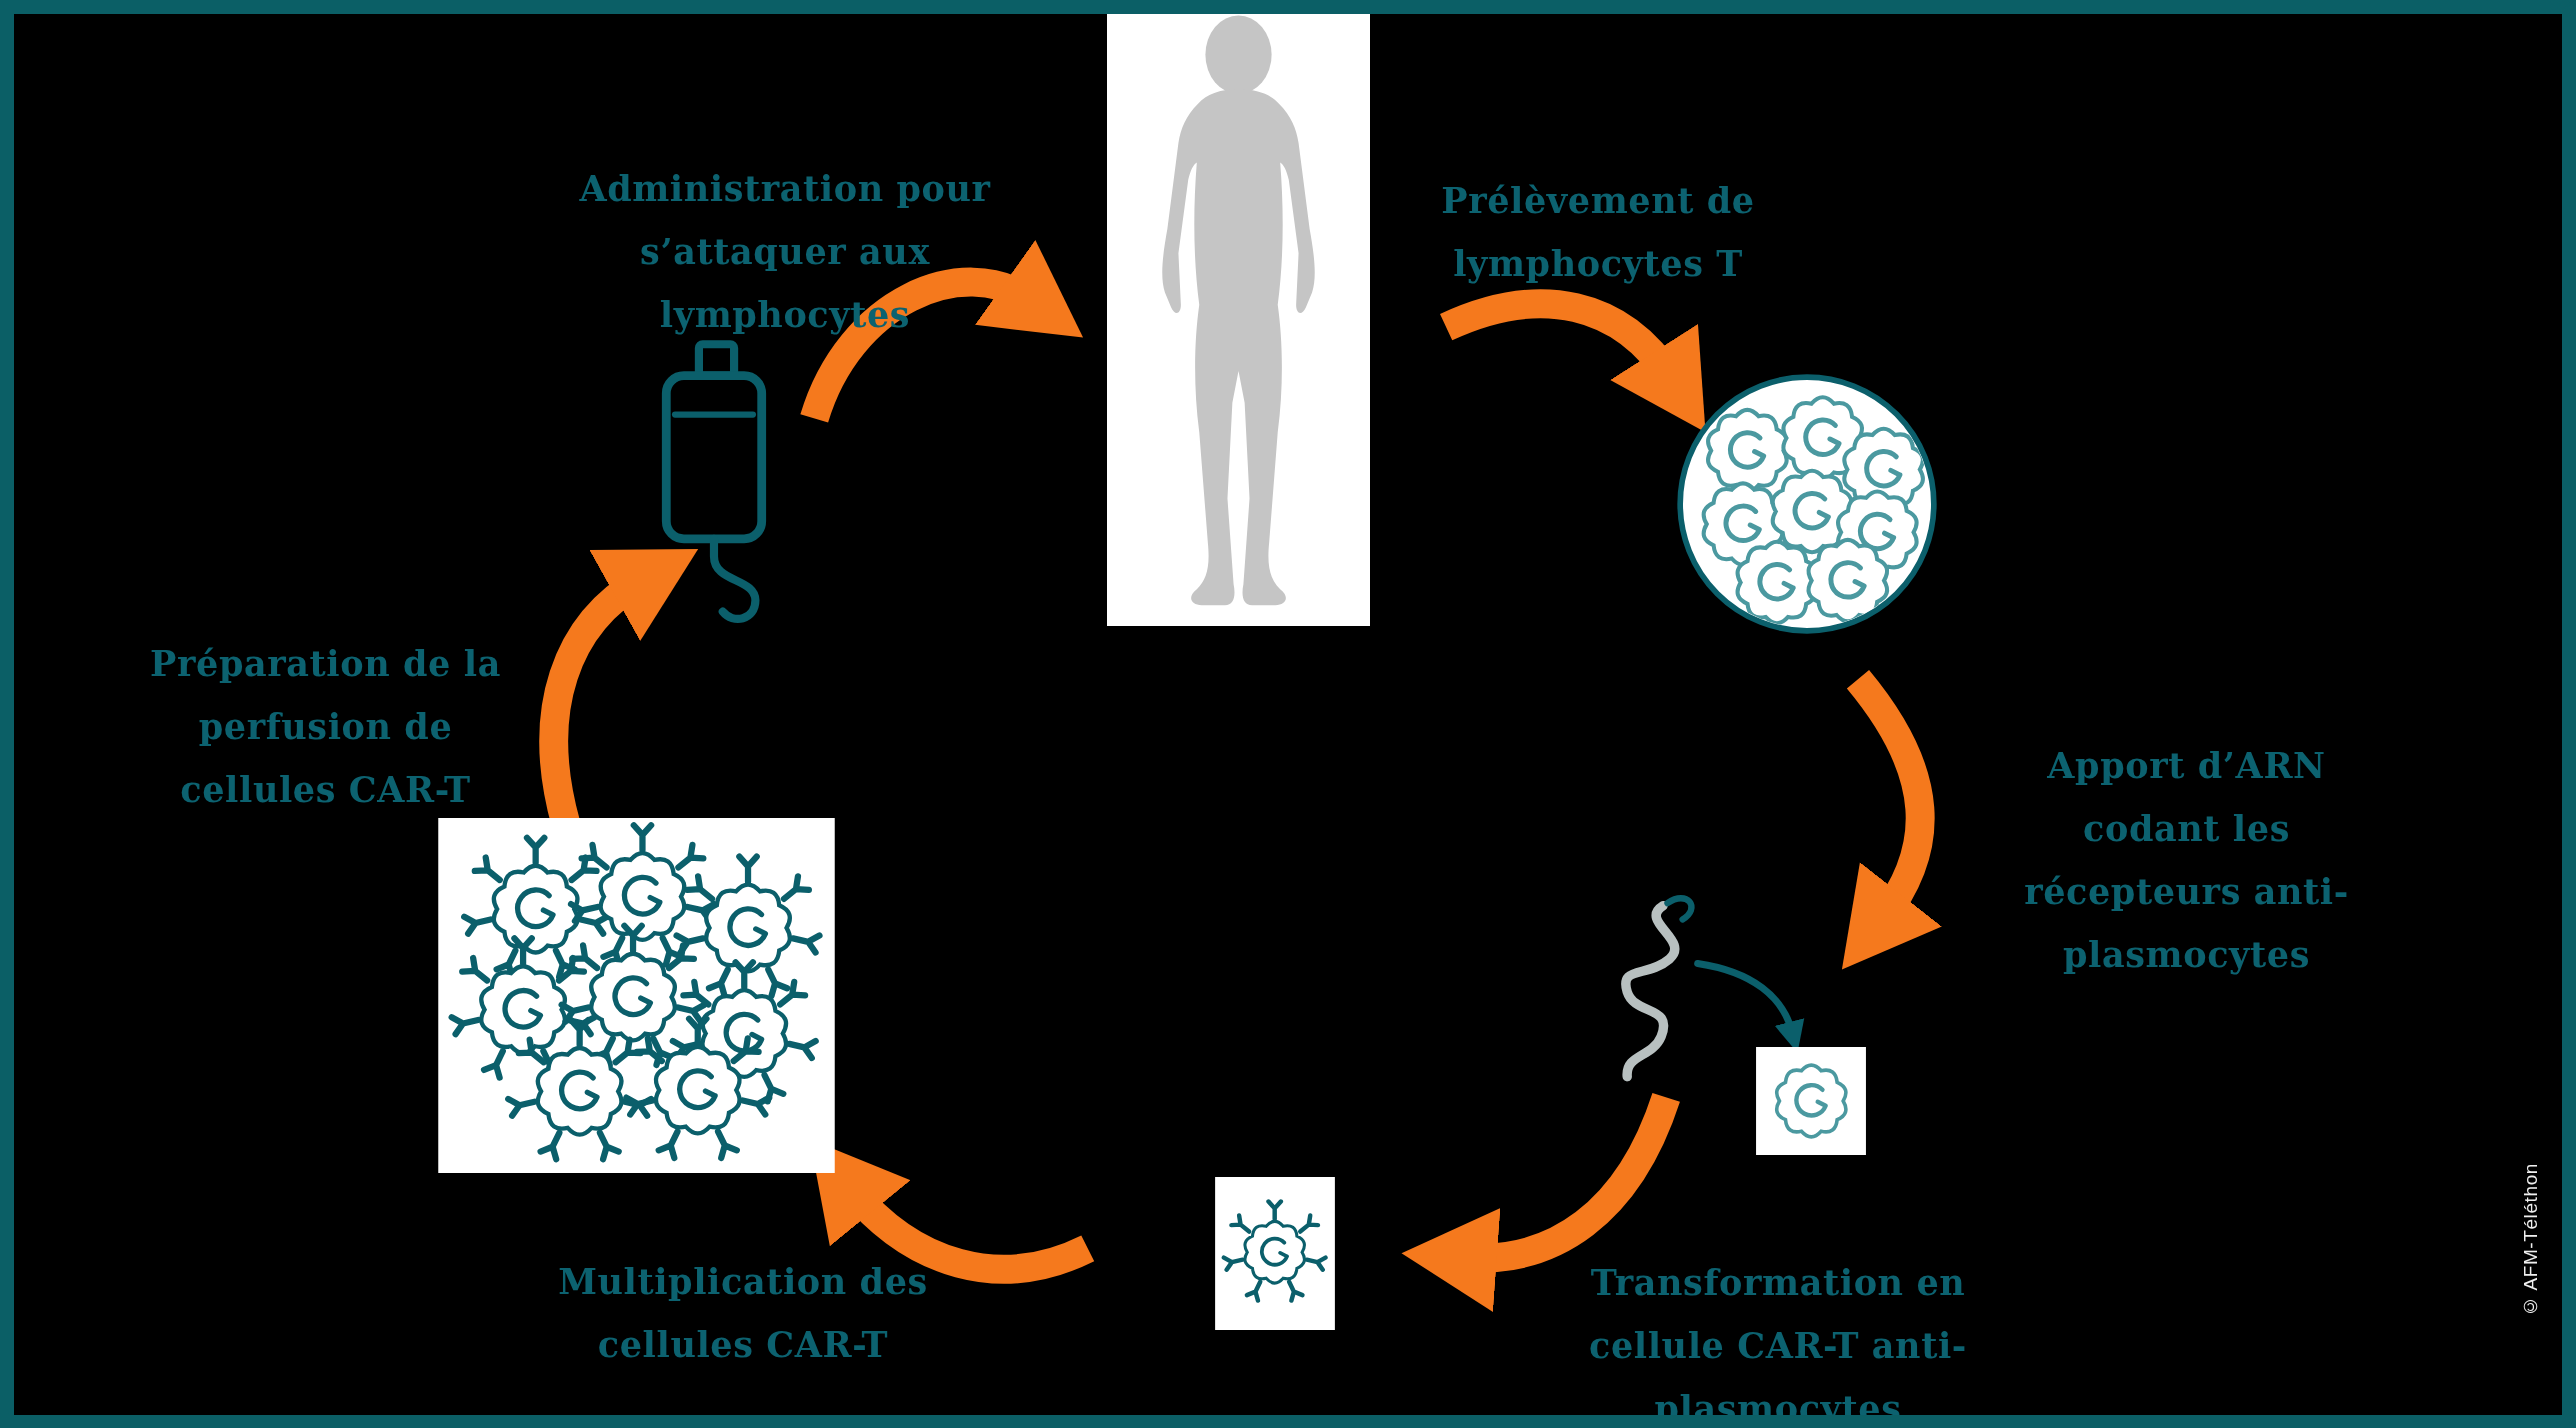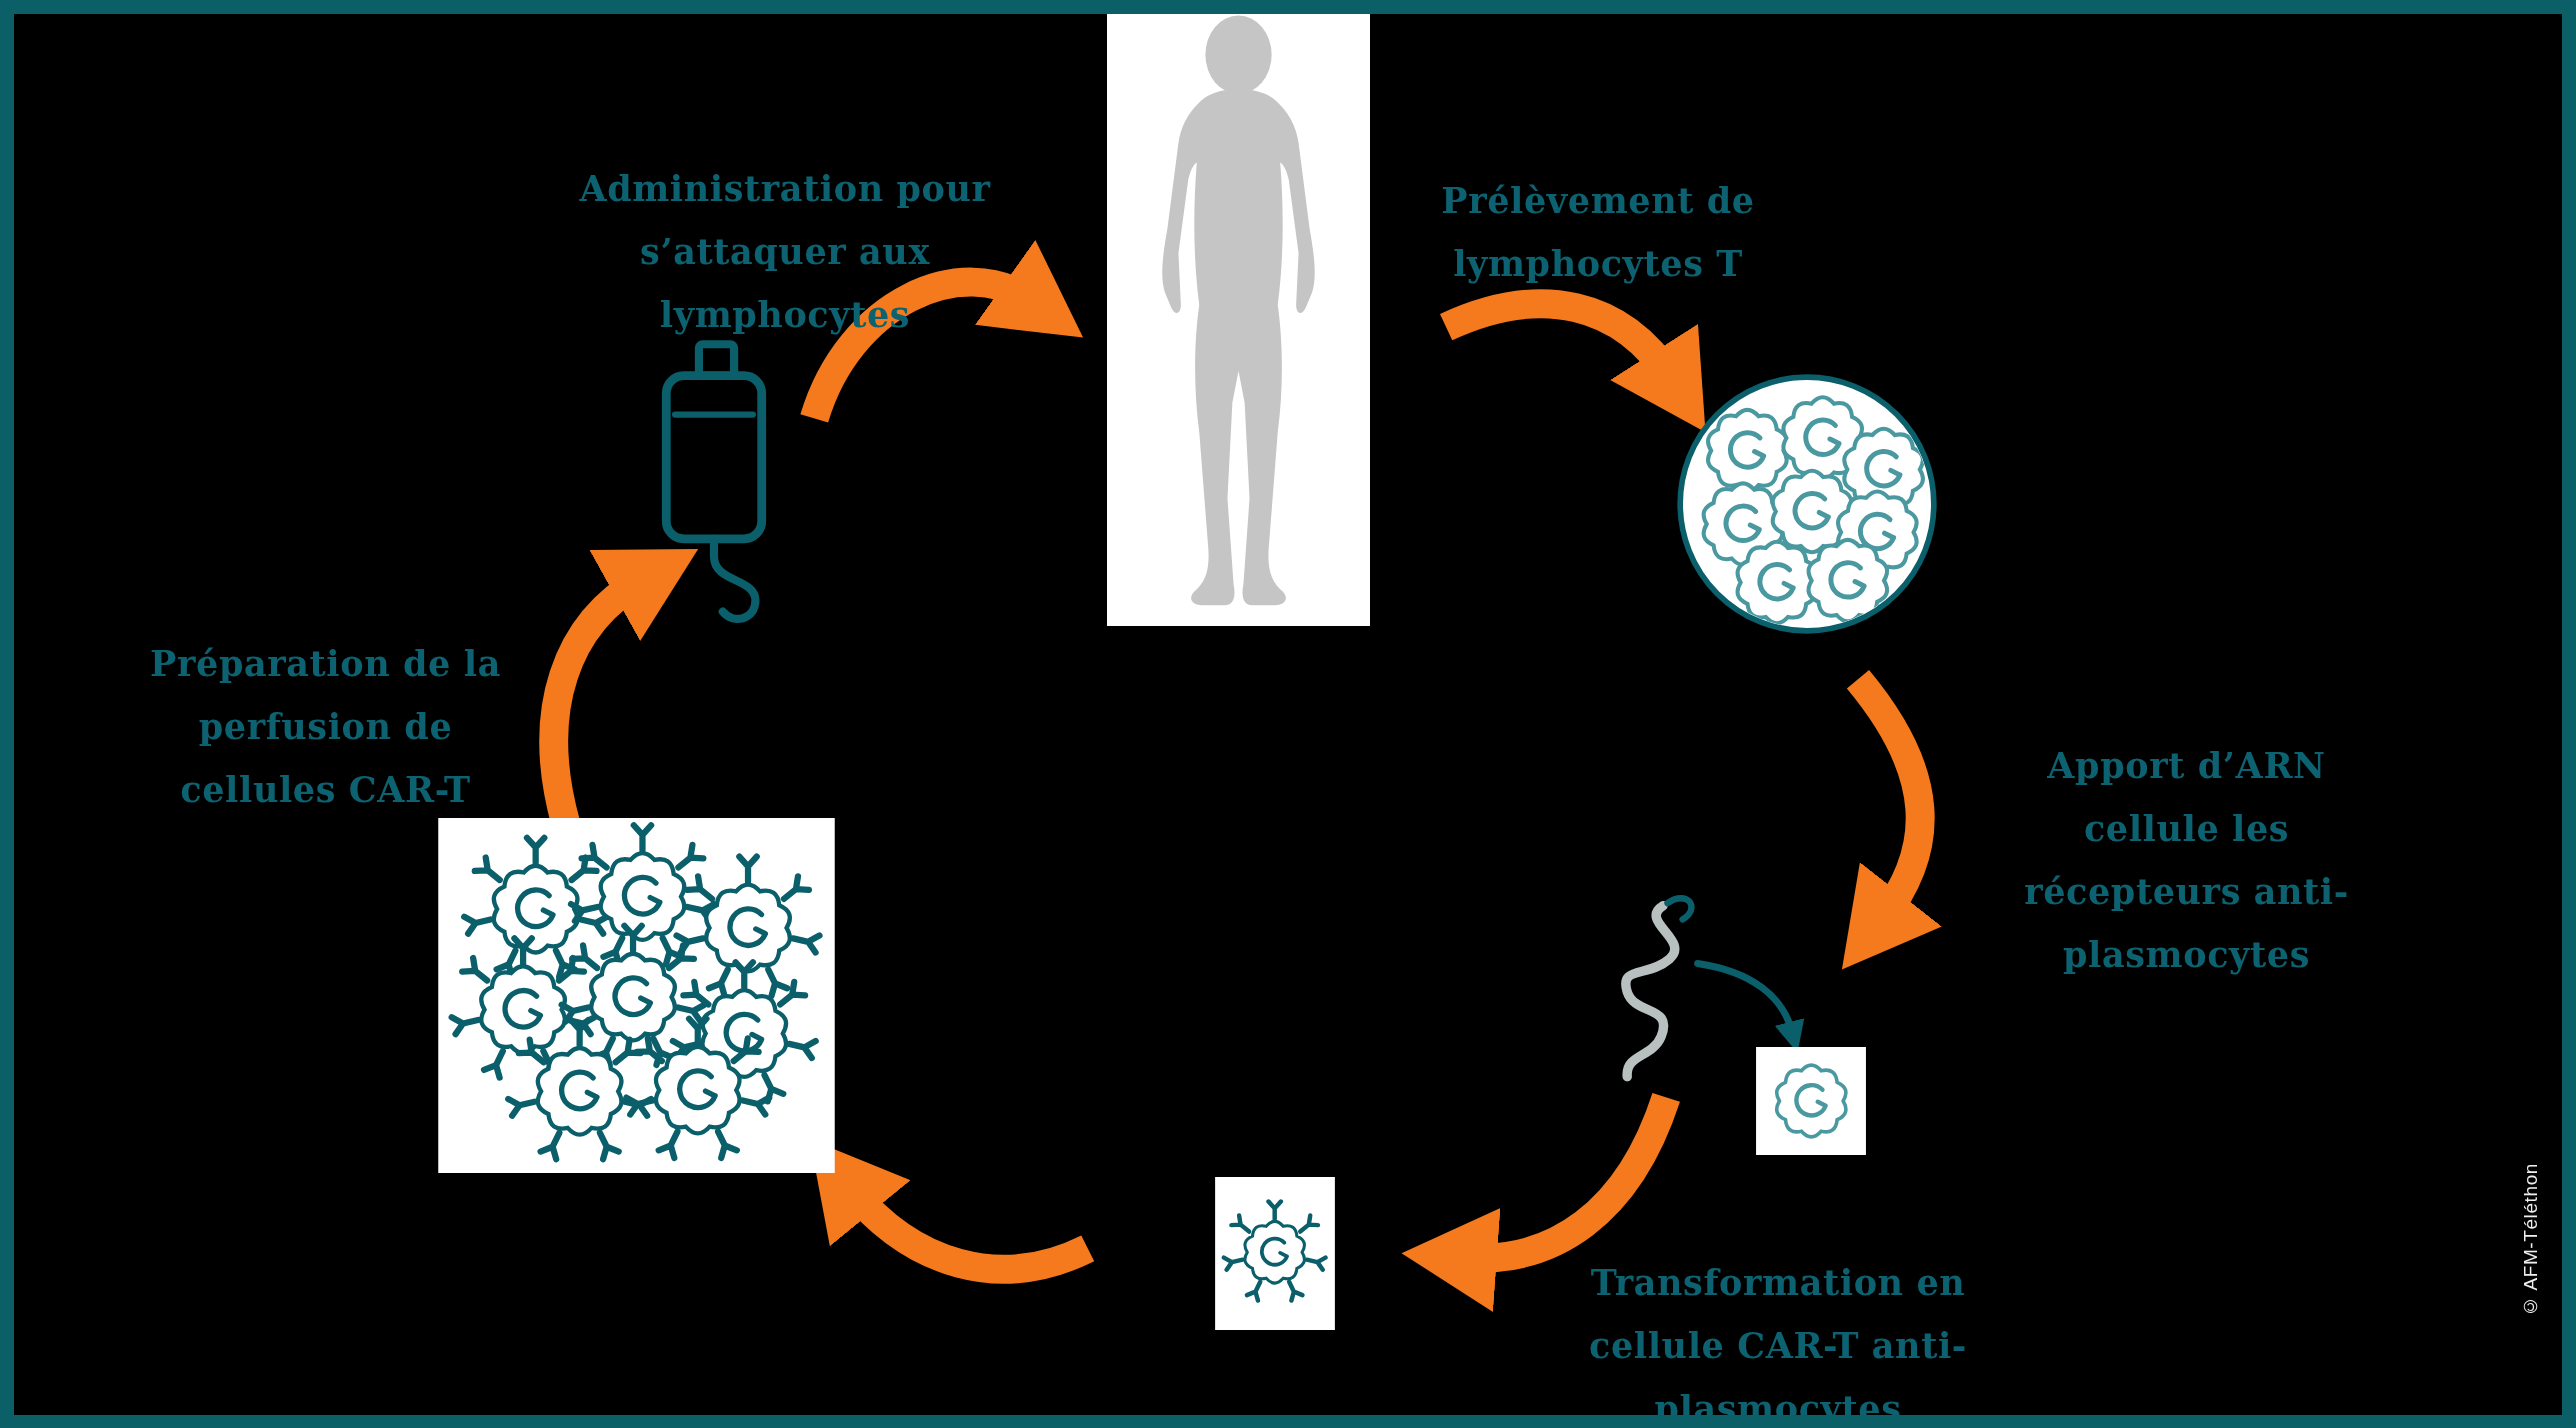--- a/index.html
+++ b/index.html
@@ -170,24 +170,25 @@
       <rect x="10" y="56" width="152" height="260" rx="28" stroke-width="14"></rect>
       <path d="M24,118 L148,118" stroke-width="10"></path>
       <path d="M86,316 L86,344 C86,386 152,378 152,414 C152,446 116,452 100,432" stroke-width="13"></path>
     </g>
   </svg>
 
   <div class="label" style="left:565px;  top:157px;  width:440px;">Administration pour s’attaquer aux lymphocytes</div>
 
   <div class="label" style="left:1441px; top:169px;  width:314px;">Prélèvement de lymphocytes T</div>
 
-  <div class="label" style="left:1979px; top:734px; width:415px;">Apport d’ARN cellule les récepteurs anti-plasmocytes</div>
+  <div class="label" style="left:1979px; top:734px; width:415px;">Apport d’ARN codant les récepteurs anti-plasmocytes</div>
 
   <div class="label" style="left:1577px; top:1251px; width:402px;">Transformation en cellule CAR-T anti-plasmocytes</div>
 
+  <div class="label" style="left:551px;  top:1250px; width:384px;">Multiplication des cellules CAR-T</div>
 
   <div class="label" style="left:143px;  top:632px; width:365px;">Préparation de la perfusion de cellules CAR-T</div>
 
   <div class="credit">© AFM-Téléthon</div>
 
   <div class="frame"></div>
 </div>
 
 
 </body></html>

